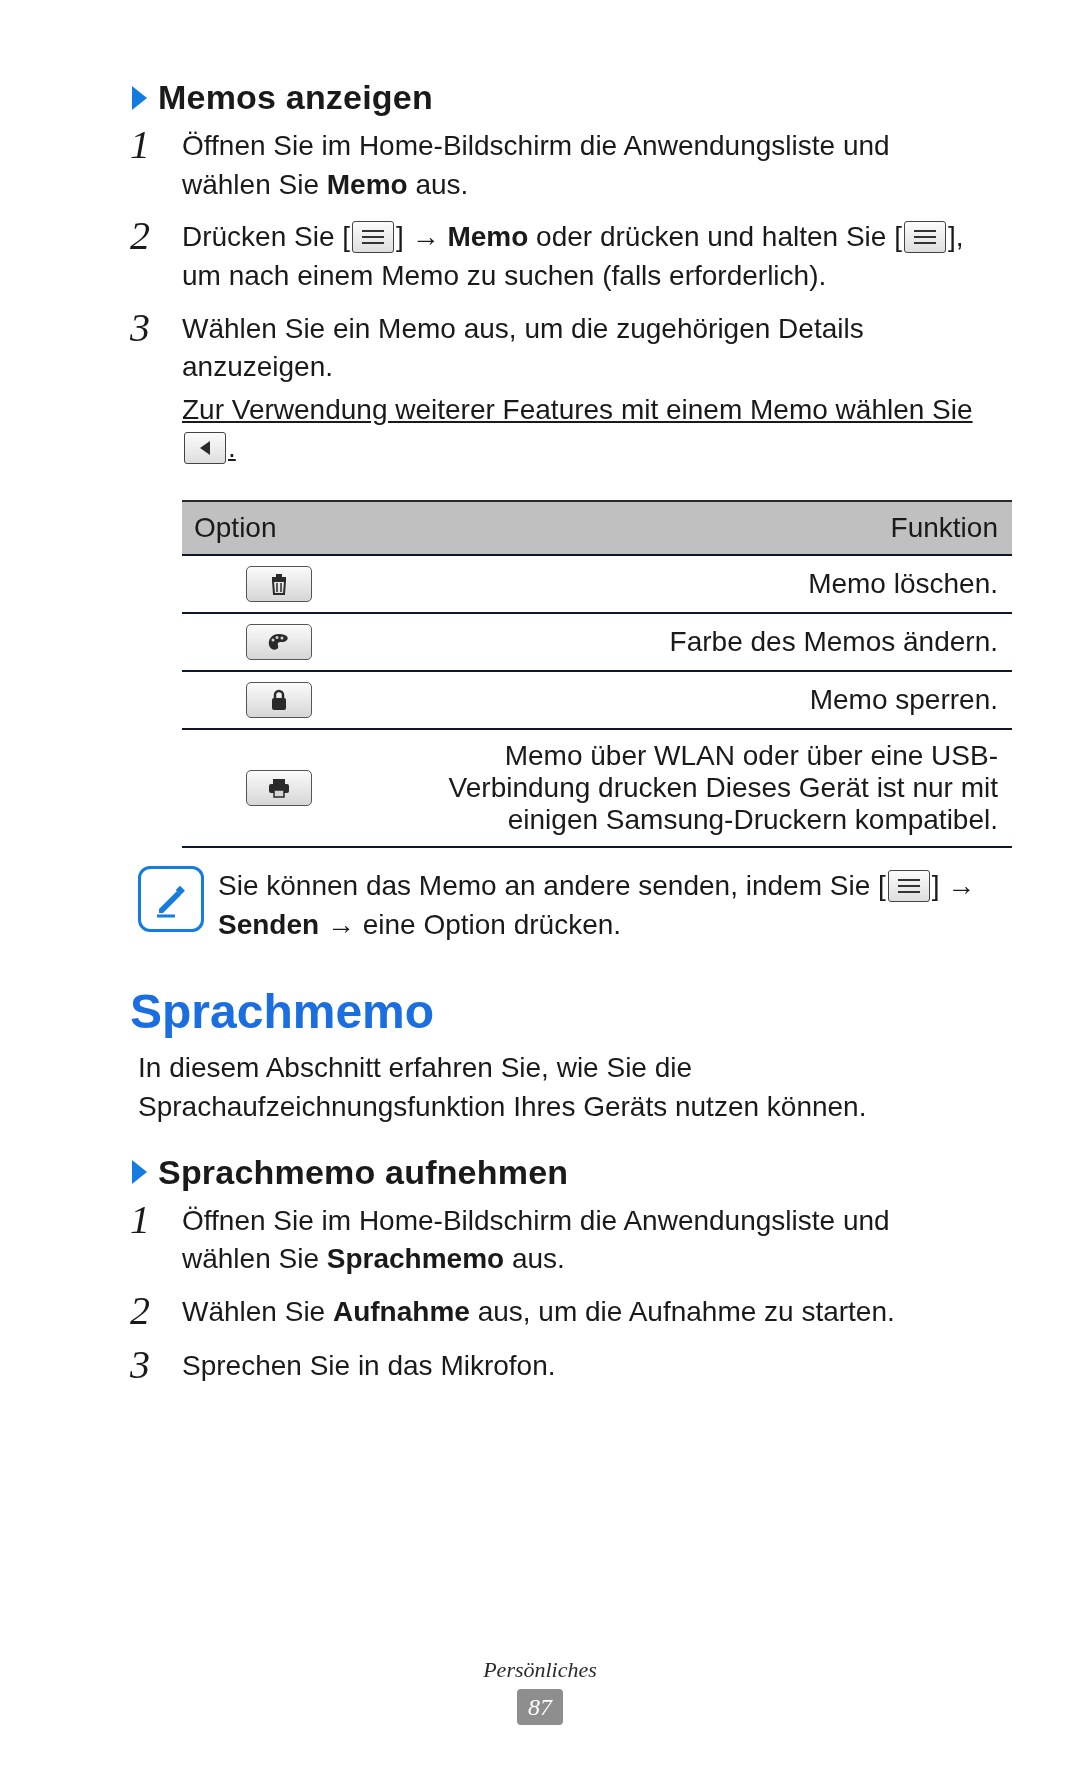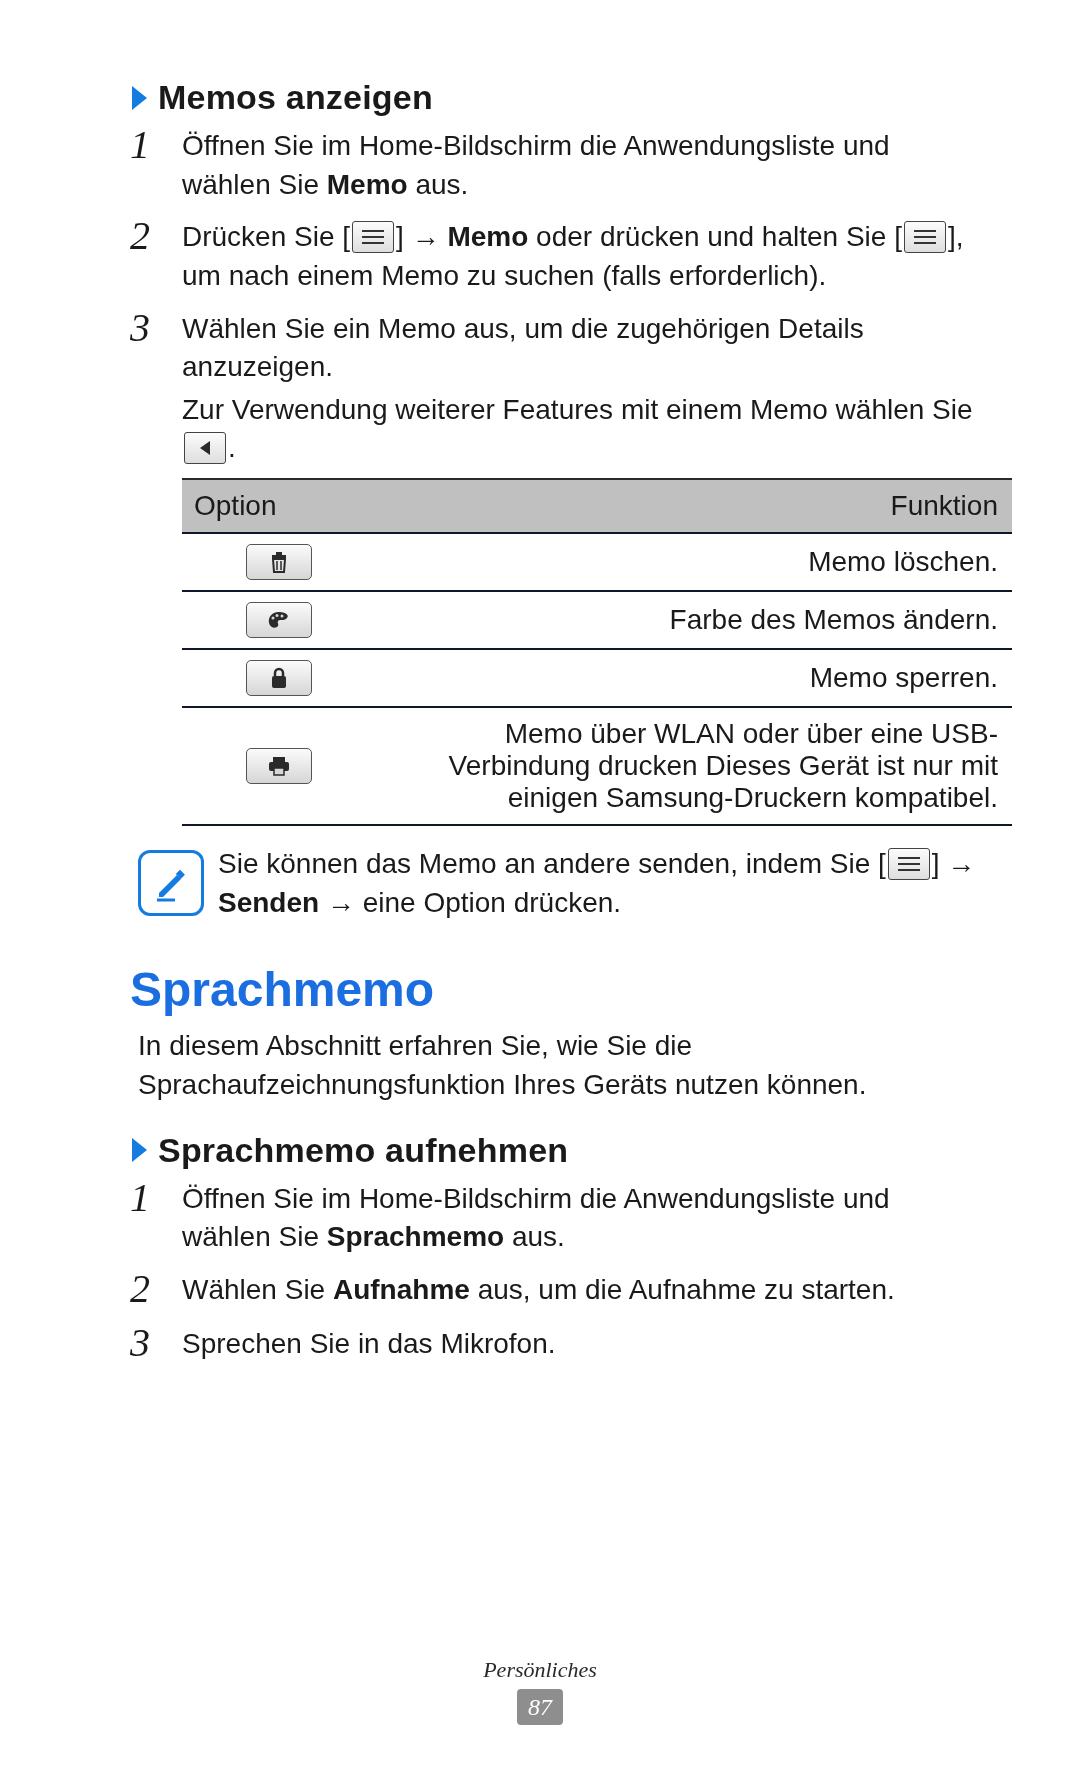--- a/index.html
+++ b/index.html
@@ -78,21 +78,22 @@
     position: relative;
     top: -2px;
   }
   .inline-icon svg { display: block; }
 
   .extra-indent {
     margin-left: 82px;
     font-size: 28px;
     line-height: 1.38;
     margin-top: -10px;
-    margin-bottom: 10px;
+    margin-bottom: 32px;
+    text-decoration: underline;
   }
 
   
   table {
     border-collapse: collapse;
     width: 830px;
     margin: 6px 0 18px 82px;
   }
   table th, table td {
     text-align: right;
@@ -126,21 +127,21 @@
     height: 34px;
     border: 1px solid #555;
     border-radius: 5px;
     background: linear-gradient(#fbfbfb, #d6d6d6);
   }
   .icon-pill svg { display:block; }
 
   
   .note {
     display: flex;
-    align-items: center;
+    align-items: flex-start;
     margin: 8px 0 30px 38px;
   }
   .note-badge {
     flex: none;
     width: 60px;
     height: 60px;
     border: 3px solid #147be0;
     border-radius: 12px;
     display: flex;
     align-items: center;

